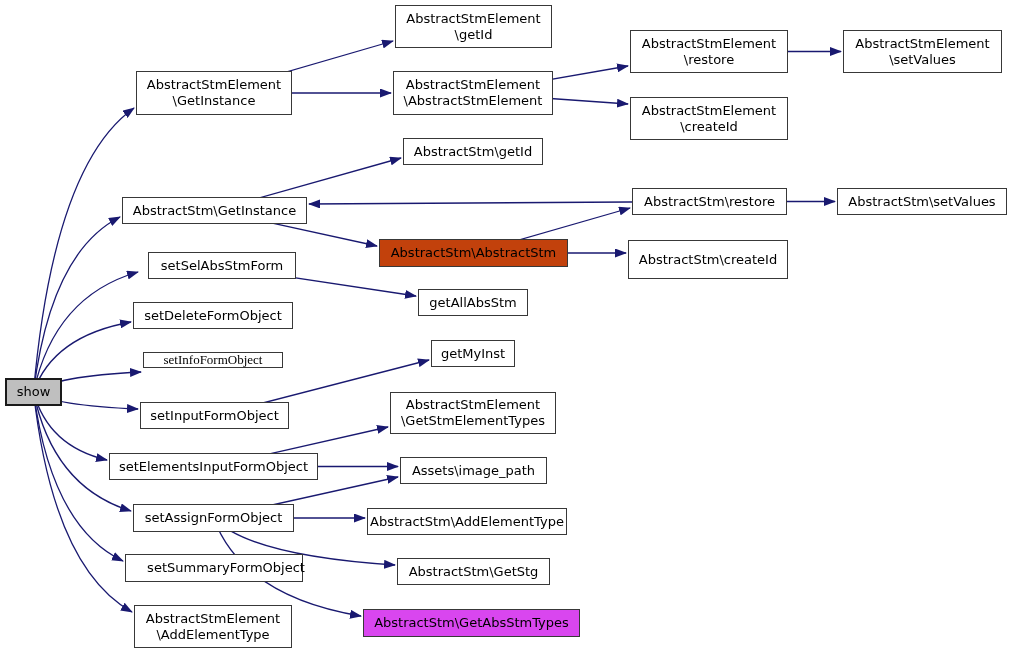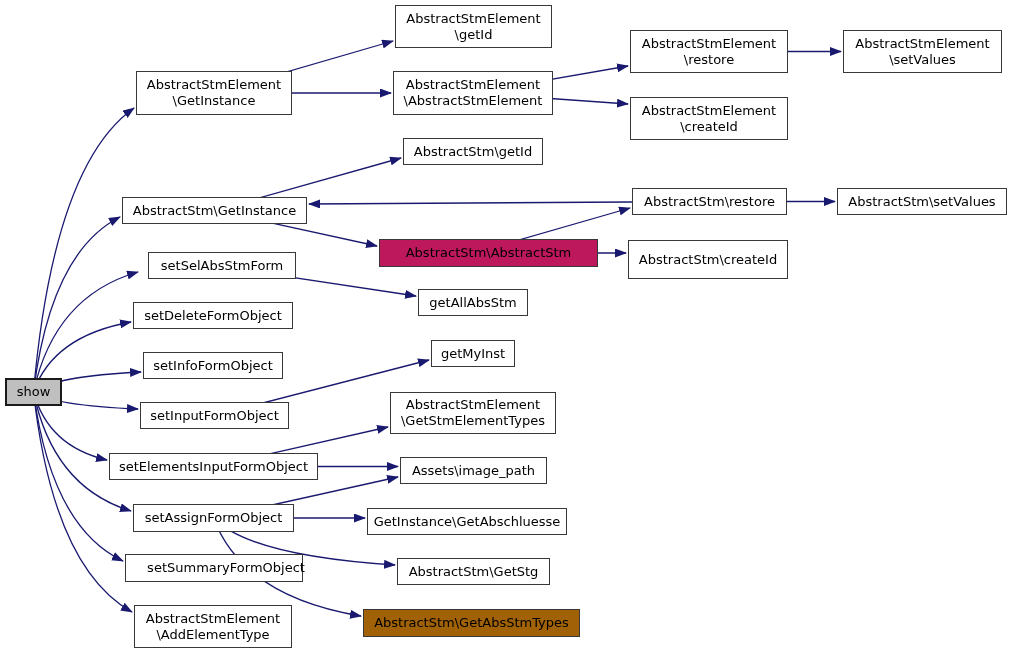--- a/index.html
+++ b/index.html
@@ -95,32 +95,32 @@
     <div class="node" style="left: 630px; top: 30px; width: 158px; height: 43px; background: rgb(255, 255, 255);">AbstractStmElement
 \restore</div>
     <div class="node" style="left: 843px; top: 30px; width: 159px; height: 43px; background: rgb(255, 255, 255);">AbstractStmElement
 \setValues</div>
     <div class="node" style="left: 630px; top: 97px; width: 158px; height: 43px; background: rgb(255, 255, 255);">AbstractStmElement
 \createId</div>
     <div class="node" style="left: 403px; top: 138px; width: 140px; height: 27px; background: rgb(255, 255, 255);">AbstractStm\getId</div>
     <div class="node" style="left: 122px; top: 197px; width: 185px; height: 27px; background: rgb(255, 255, 255);">AbstractStm\GetInstance</div>
     <div class="node" style="left: 837px; top: 188px; width: 170px; height: 27px; background: rgb(255, 255, 255);">AbstractStm\setValues</div>
     <div class="node" style="left: 632px; top: 188px; width: 155px; height: 27px; background: rgb(255, 255, 255);">AbstractStm\restore</div>
-    <div class="node" style="left: 379px; top: 239px; width: 219px; height: 28px; background: #be185d;">AbstractStm\AbstractStm</div>
+    <div class="node" style="left: 379px; top: 239px; width: 189px; height: 28px; background: #c2410c;">AbstractStm\AbstractStm</div>
     <div class="node" style="left: 628px; top: 240px; width: 160px; height: 39px; background: rgb(255, 255, 255);">AbstractStm\createId</div>
     <div class="node" style="left: 148px; top: 252px; width: 148px; height: 27px; background: rgb(255, 255, 255);">setSelAbsStmForm</div>
     <div class="node" style="left: 418px; top: 289px; width: 110px; height: 27px; background: rgb(255, 255, 255);">getAllAbsStm</div>
     <div class="node" style="left: 133px; top: 302px; width: 160px; height: 27px; background: rgb(255, 255, 255);">setDeleteFormObject</div>
-    <div class="node" style="left: 143px; top: 352px; width: 140px; height: 27px; background: rgb(255, 255, 255);">setInfoFormObject</div>
+    <div class="node" style="left: 143px; top: 352px; width: 140px; height: 16px; background: rgb(255, 255, 255); font-family: Liberation Serif, serif;">setInfoFormObject</div>
     <div class="node" style="left: 431px; top: 340px; width: 84px; height: 27px; background: rgb(255, 255, 255);">getMyInst</div>
     <div class="node" style="left: 140px; top: 402px; width: 149px; height: 27px; background: rgb(255, 255, 255);">setInputFormObject</div>
     <div class="node" style="left: 390px; top: 392px; width: 166px; height: 42px; background: rgb(255, 255, 255);">AbstractStmElement
 \GetStmElementTypes</div>
     <div class="node" style="left: 109px; top: 453px; width: 209px; height: 27px; background: rgb(255, 255, 255);">setElementsInputFormObject</div>
     <div class="node" style="left: 400px; top: 457px; width: 147px; height: 27px; background: rgb(255, 255, 255);">Assets\image_path</div>
     <div class="node" style="left: 133px; top: 504px; width: 161px; height: 28px; background: rgb(255, 255, 255);">setAssignFormObject</div>
-    <div class="node" style="left: 367px; top: 508px; width: 200px; height: 27px; background: rgb(255, 255, 255);">GetInstance\GetAbschluesse</div>
+    <div class="node" style="left: 367px; top: 508px; width: 200px; height: 27px; background: rgb(255, 255, 255);">AbstractStm\AddElementType</div>
     <div class="node" style="left: 125px; top: 554px; width: 178px; height: 28px; background: rgb(255, 255, 255); padding-left: 24px;">setSummaryFormObject</div>
     <div class="node" style="left: 397px; top: 558px; width: 153px; height: 27px; background: rgb(255, 255, 255);">AbstractStm\GetStg</div>
     <div class="node" style="left: 134px; top: 605px; width: 158px; height: 43px; background: rgb(255, 255, 255);">AbstractStmElement
 \AddElementType</div>
-    <div class="node" style="left: 363px; top: 609px; width: 217px; height: 28px; background: #a16207;">AbstractStm\GetAbsStmTypes</div>
+    <div class="node" style="left: 363px; top: 609px; width: 217px; height: 28px; background: #d946ef;">AbstractStm\GetAbsStmTypes</div>
   </div>
 
 </body></html>

